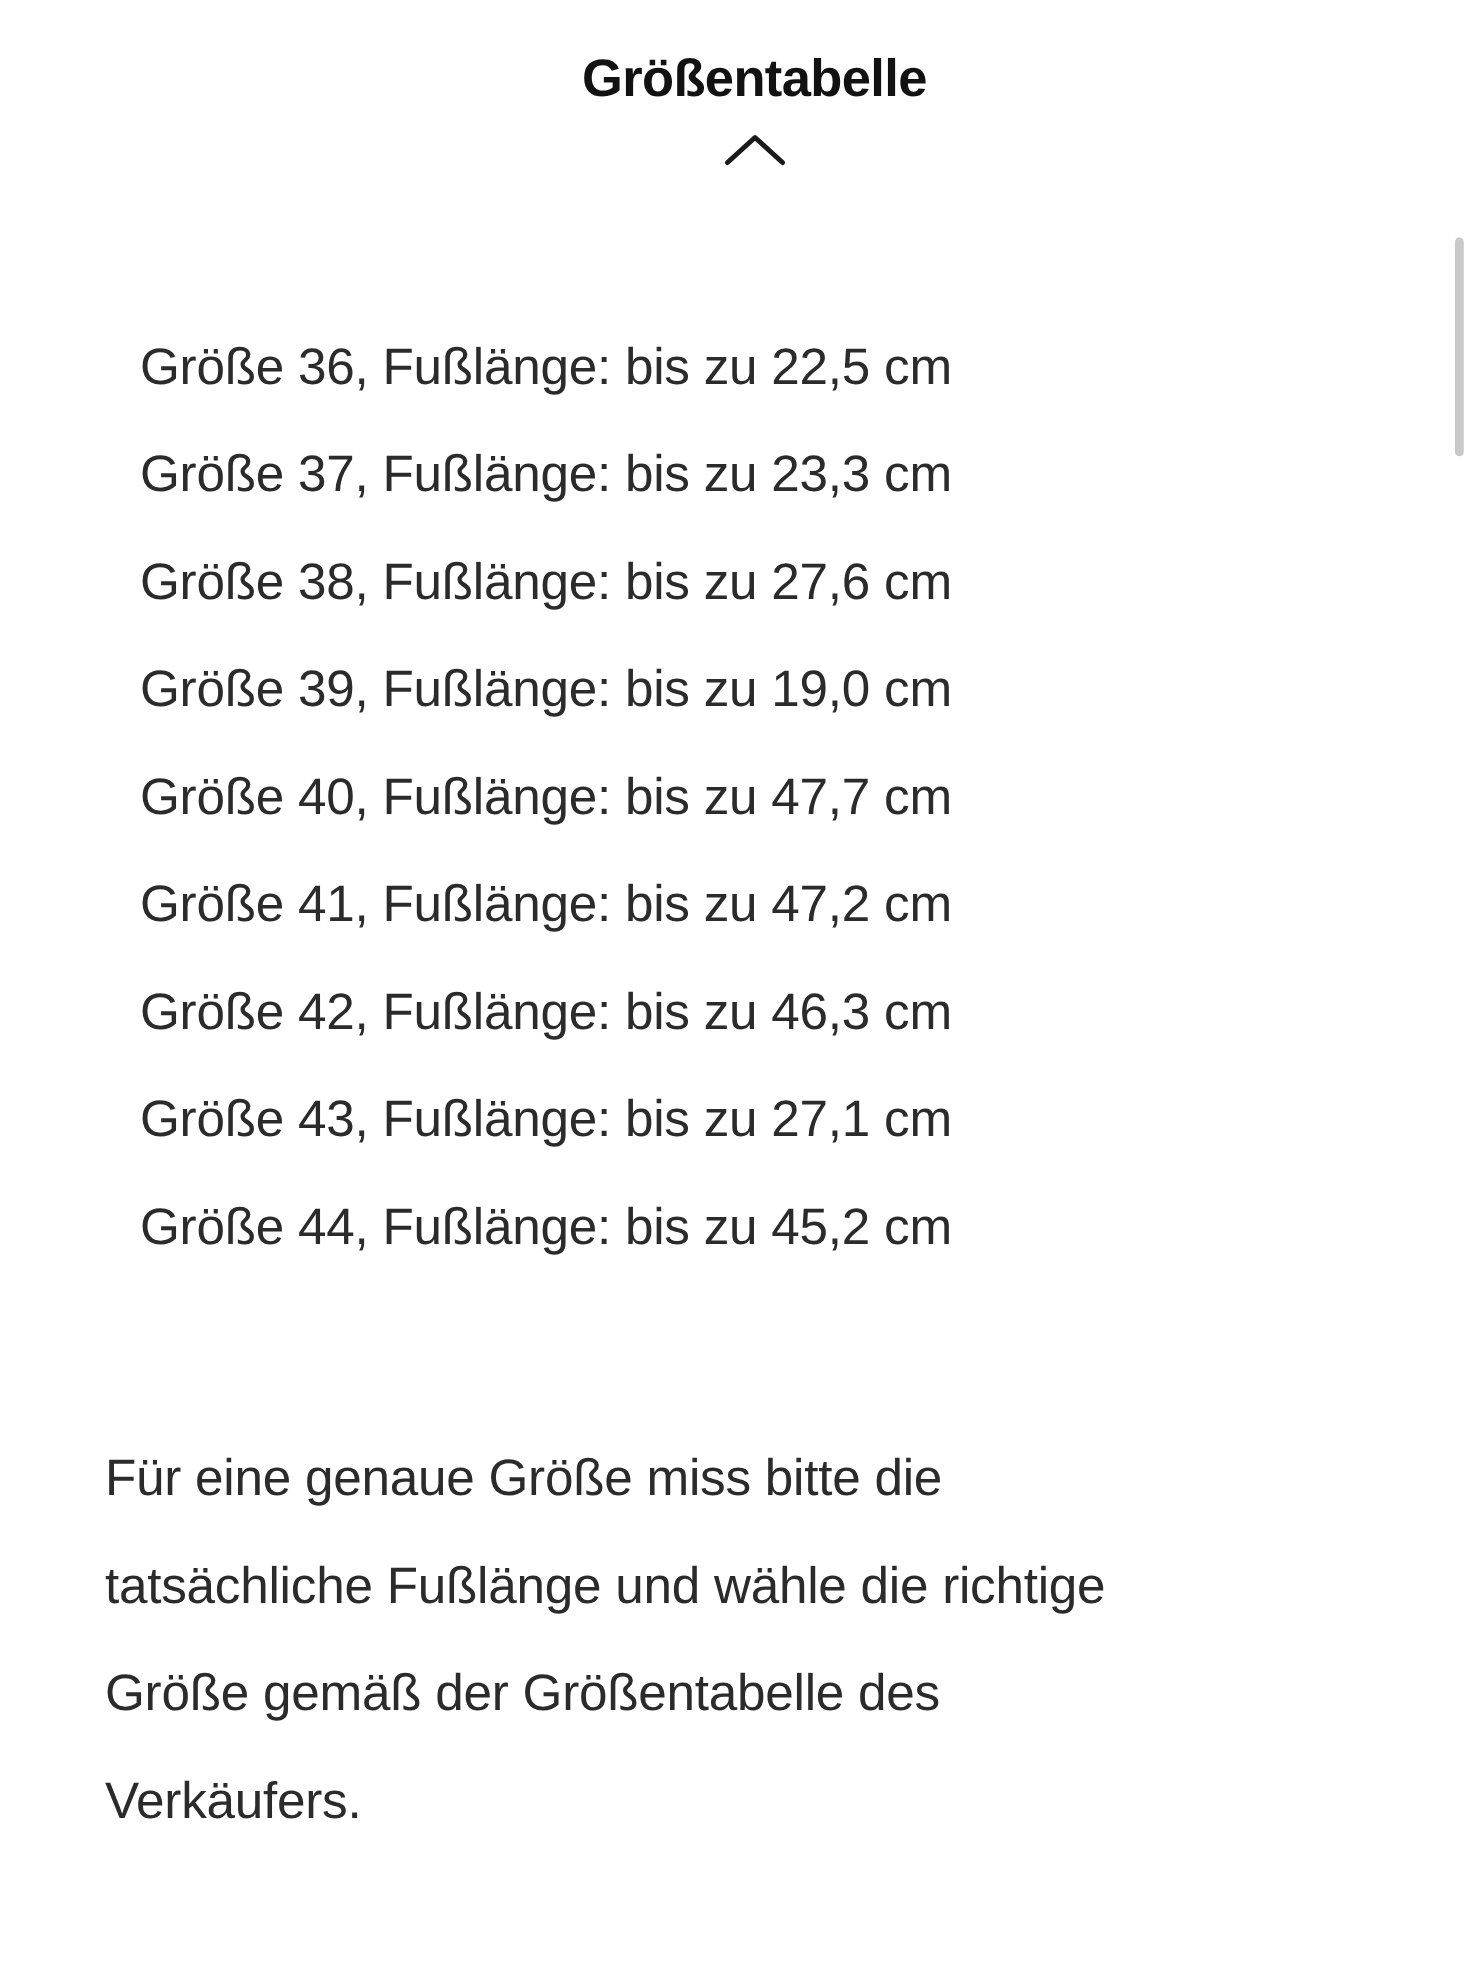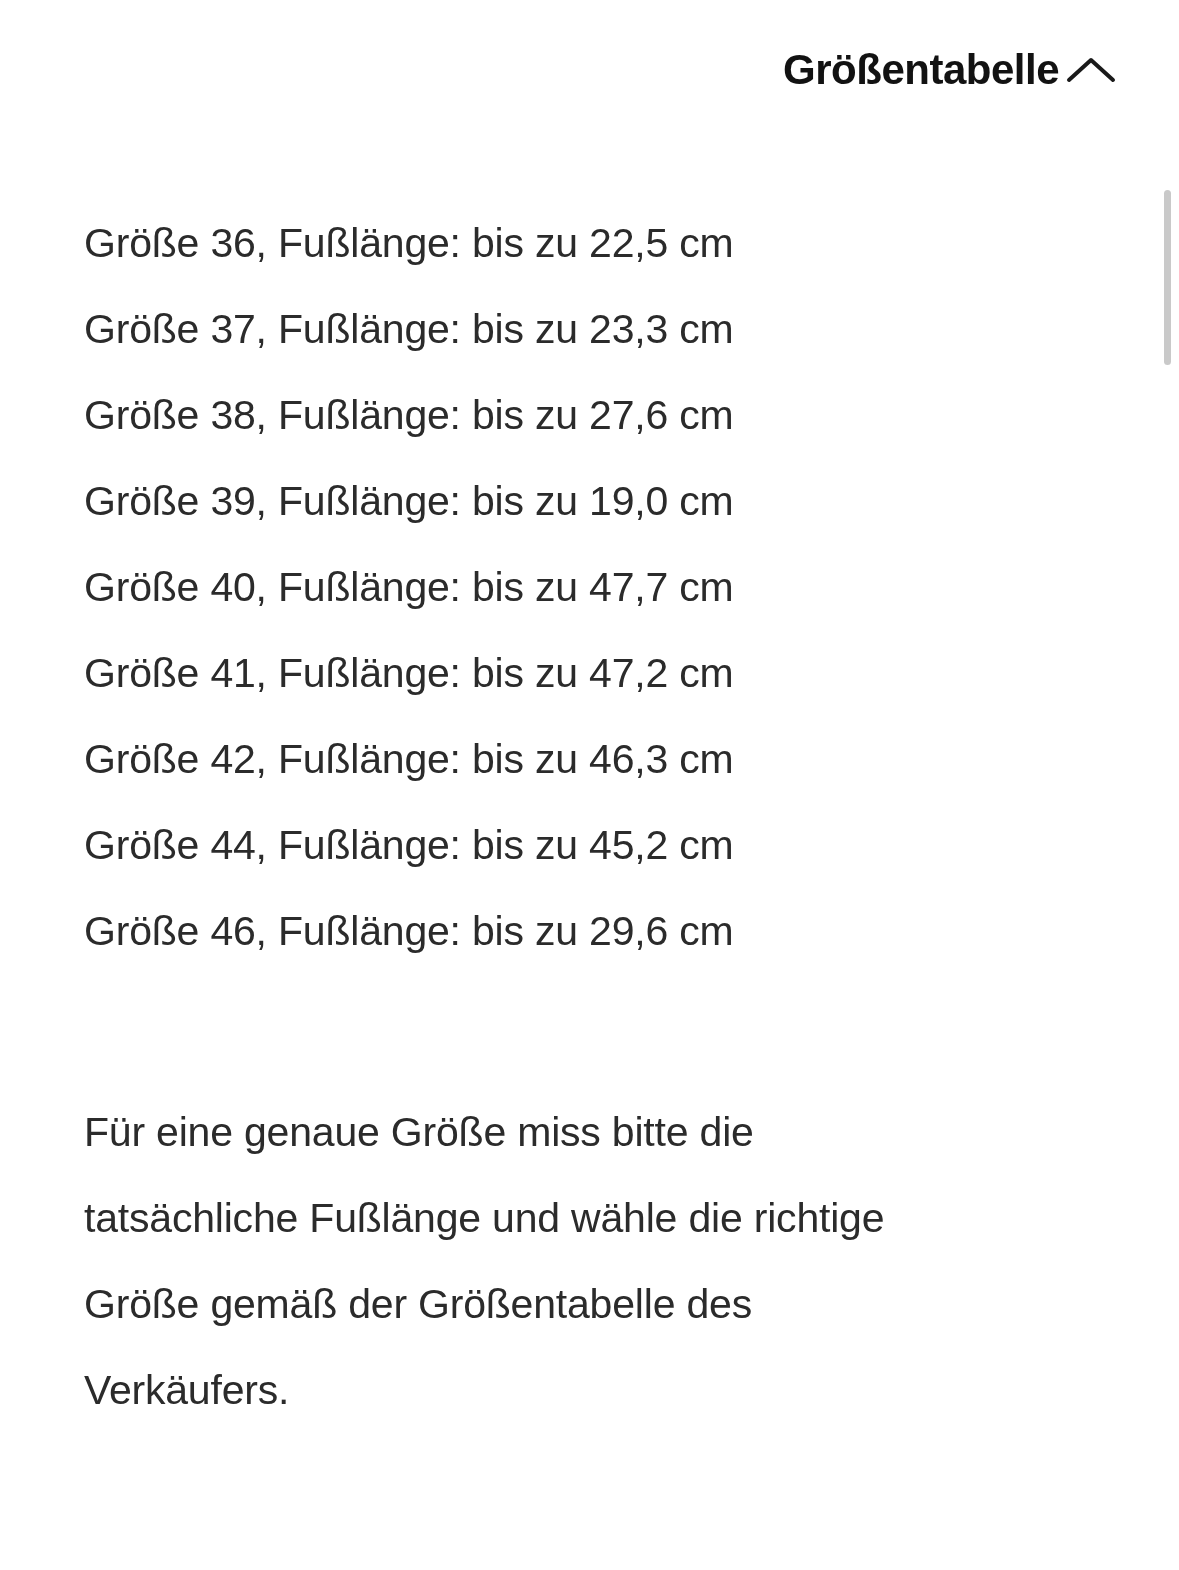--- a/index.html
+++ b/index.html
@@ -24,20 +24,21 @@
     box-sizing: border-box;
   }
 
   .section-header {
     display: flex;
     align-items: center;
     justify-content: flex-end;
     padding: 38px 56px 0 84px;
     box-sizing: border-box;
     width: 100%;
+    flex-direction: column;
   }
 
   .section-title {
     font-size: 42px;
     font-weight: 700;
     letter-spacing: -0.5px;
     color: #121212;
     line-height: 1.2;
   }
 
@@ -62,20 +63,21 @@
     padding: 98px 84px 0 84px;
     box-sizing: border-box;
   }
 
   .size-list li {
     font-size: 41px;
     line-height: 86px;
     color: #2b2b2b;
     letter-spacing: -0.2px;
     white-space: nowrap;
+    margin-left: 28px;
   }
 
   .note {
     padding: 74px 84px 0 84px;
     box-sizing: border-box;
     font-size: 41px;
     line-height: 86px;
     color: #2b2b2b;
     letter-spacing: -0.2px;
     max-width: 1030px;
@@ -113,22 +115,22 @@
   </div>
 
   <ul class="size-list">
     <li>Größe 36, Fußlänge: bis zu 22,5 cm</li>
     <li>Größe 37, Fußlänge: bis zu 23,3 cm</li>
     <li>Größe 38, Fußlänge: bis zu 27,6 cm</li>
     <li>Größe 39, Fußlänge: bis zu 19,0 cm</li>
     <li>Größe 40, Fußlänge: bis zu 47,7 cm</li>
     <li>Größe 41, Fußlänge: bis zu 47,2 cm</li>
     <li>Größe 42, Fußlänge: bis zu 46,3 cm</li>
+    <li>Größe 43, Fußlänge: bis zu 27,1 cm</li>
     <li>Größe 44, Fußlänge: bis zu 45,2 cm</li>
-    <li>Größe 46, Fußlänge: bis zu 29,6 cm</li>
   </ul>
 
   <p class="note">Für eine genaue Größe miss bitte die tatsächliche Fußlänge und wähle die richtige Größe gemäß der Größentabelle des Verkäufers.</p>
 
   <div class="scrollbar-track">
     <div class="scrollbar-thumb"></div>
   </div>
 
 </div>
 

